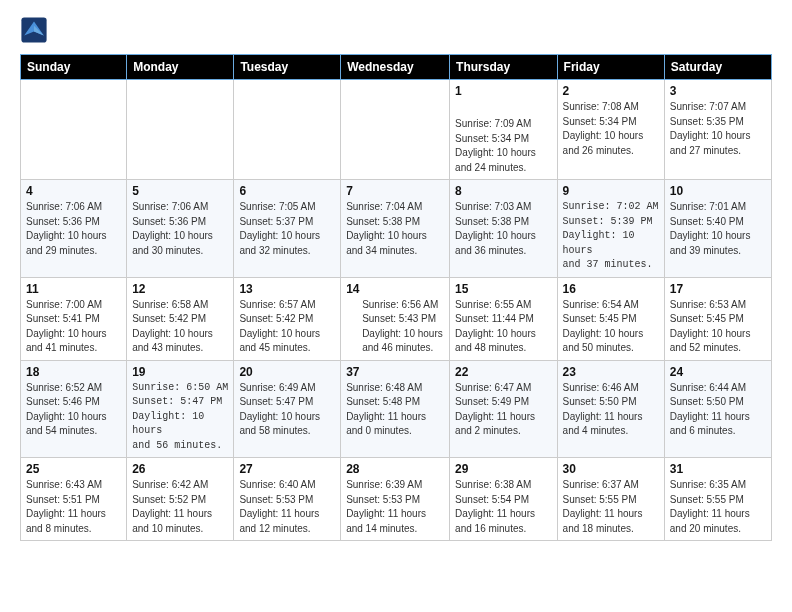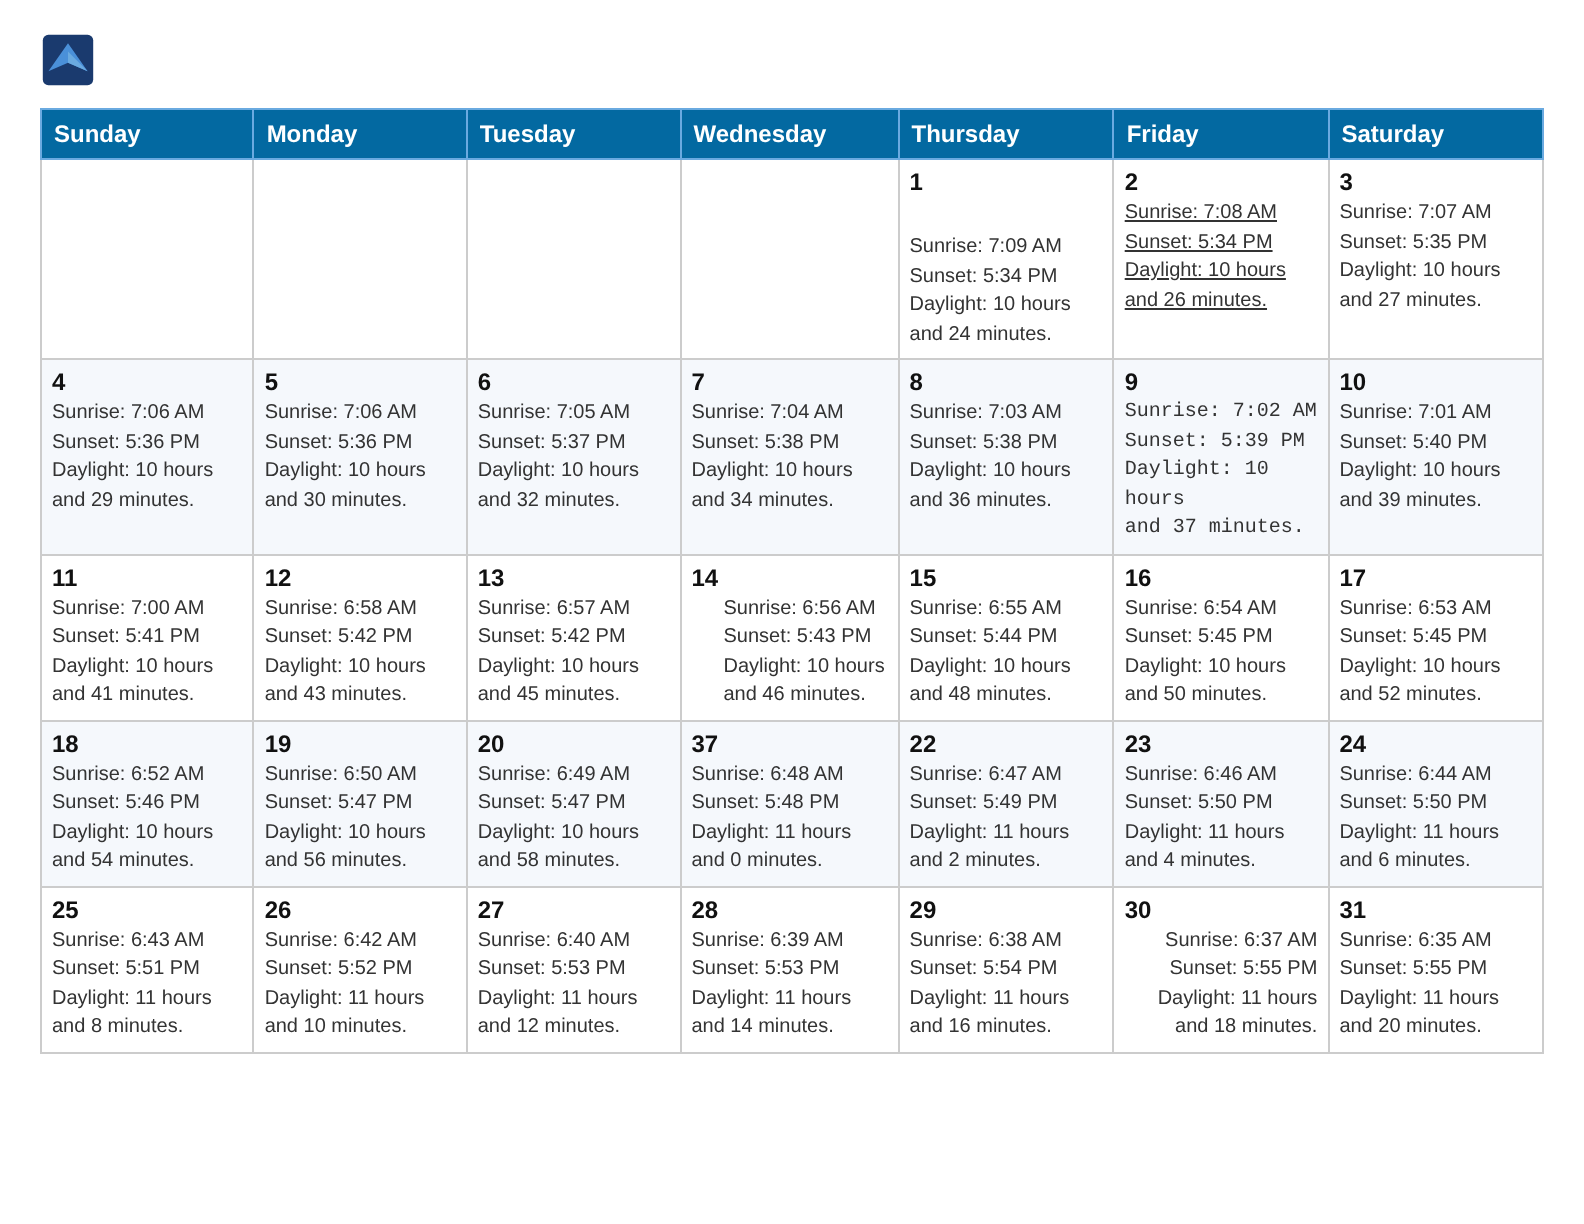--- a/index.html
+++ b/index.html
@@ -51,21 +51,21 @@
       font-size: 14px;
       color: #444;
       margin-top: 2px;
     }
     .calendar {
       width: 100%;
       border-collapse: collapse;
       font-size: 10.5px;
     }
     .calendar th {
-      background: #0369a1;
+      background: #000000;
       color: #fff;
       text-align: left;
       padding: 5px 6px;
       font-size: 12px;
       border: 1px solid #6aaae0;
     }
     .calendar td {
       border: 1px solid #ccc;
       vertical-align: top;
       padding: 4px 5px;
@@ -132,21 +132,21 @@
           <td class="empty"></td>
           <td>
             <div class="day-num">1</div>
             <div class="day-info" style="white-space: pre-line; margin-top: 19px;">Sunrise: 7:09 AM
 Sunset: 5:34 PM
 Daylight: 10 hours
 and 24 minutes.</div>
           </td>
           <td>
             <div class="day-num">2</div>
-            <div class="day-info" style="white-space: pre-line; text-decoration: underline;">Sunrise: 7:08 AM
+            <div class="day-info" style="white-space: pre-line;">Sunrise: 7:08 AM
 Sunset: 5:34 PM
 Daylight: 10 hours
 and 26 minutes.</div>
           </td>
           <td>
             <div class="day-num">3</div>
             <div class="day-info" style="white-space: pre-line;">Sunrise: 7:07 AM
 Sunset: 5:35 PM
 Daylight: 10 hours
 and 27 minutes.</div>
@@ -228,21 +228,21 @@
           <td>
             <div class="day-num">14</div>
             <div class="day-info" style="white-space: pre-line; margin-left: 16px;">Sunrise: 6:56 AM
 Sunset: 5:43 PM
 Daylight: 10 hours
 and 46 minutes.</div>
           </td>
           <td>
             <div class="day-num">15</div>
             <div class="day-info" style="white-space: pre-line;">Sunrise: 6:55 AM
-Sunset: 5:44 PM
+Sunset: 11:44 PM
 Daylight: 10 hours
 and 48 minutes.</div>
           </td>
           <td>
             <div class="day-num">16</div>
             <div class="day-info" style="white-space: pre-line;">Sunrise: 6:54 AM
 Sunset: 5:45 PM
 Daylight: 10 hours
 and 50 minutes.</div>
           </td>
@@ -257,21 +257,21 @@
         <tr>
           <td>
             <div class="day-num">18</div>
             <div class="day-info" style="white-space: pre-line;">Sunrise: 6:52 AM
 Sunset: 5:46 PM
 Daylight: 10 hours
 and 54 minutes.</div>
           </td>
           <td>
             <div class="day-num">19</div>
-            <div class="day-info" style="white-space: pre-line;">Sunrise: 6:50 AM
+            <div class="day-info" style="white-space: pre-line; font-family: Liberation Mono, monospace;">Sunrise: 6:50 AM
 Sunset: 5:47 PM
 Daylight: 10 hours
 and 56 minutes.</div>
           </td>
           <td>
             <div class="day-num">20</div>
             <div class="day-info" style="white-space: pre-line;">Sunrise: 6:49 AM
 Sunset: 5:47 PM
 Daylight: 10 hours
 and 58 minutes.</div>
@@ -336,21 +336,21 @@
           </td>
           <td>
             <div class="day-num">29</div>
             <div class="day-info" style="white-space: pre-line;">Sunrise: 6:38 AM
 Sunset: 5:54 PM
 Daylight: 11 hours
 and 16 minutes.</div>
           </td>
           <td>
             <div class="day-num">30</div>
-            <div class="day-info" style="white-space: pre-line; text-align: right;">Sunrise: 6:37 AM
+            <div class="day-info" style="white-space: pre-line;">Sunrise: 6:37 AM
 Sunset: 5:55 PM
 Daylight: 11 hours
 and 18 minutes.</div>
           </td>
           <td>
             <div class="day-num">31</div>
             <div class="day-info" style="white-space: pre-line;">Sunrise: 6:35 AM
 Sunset: 5:55 PM
 Daylight: 11 hours
 and 20 minutes.</div>

